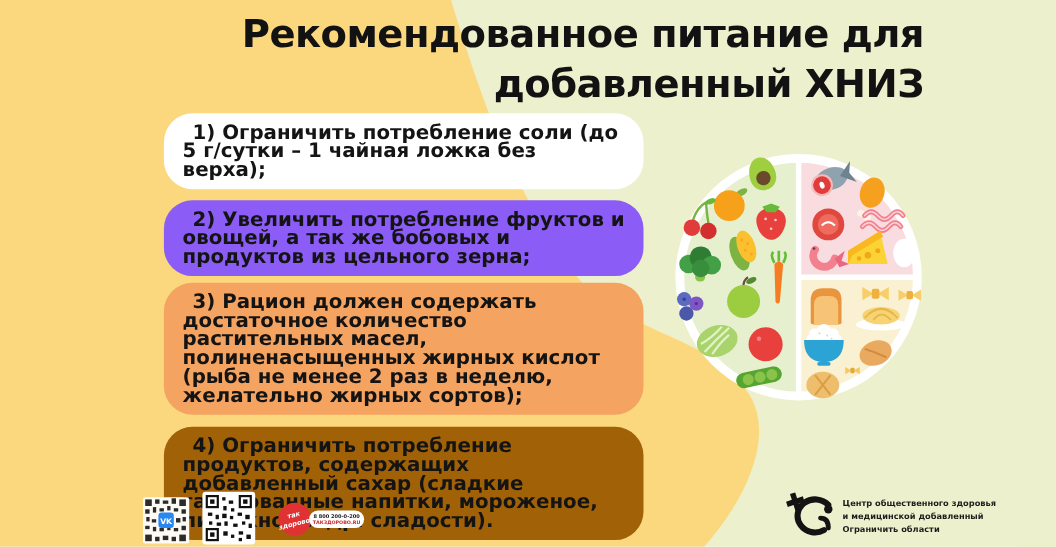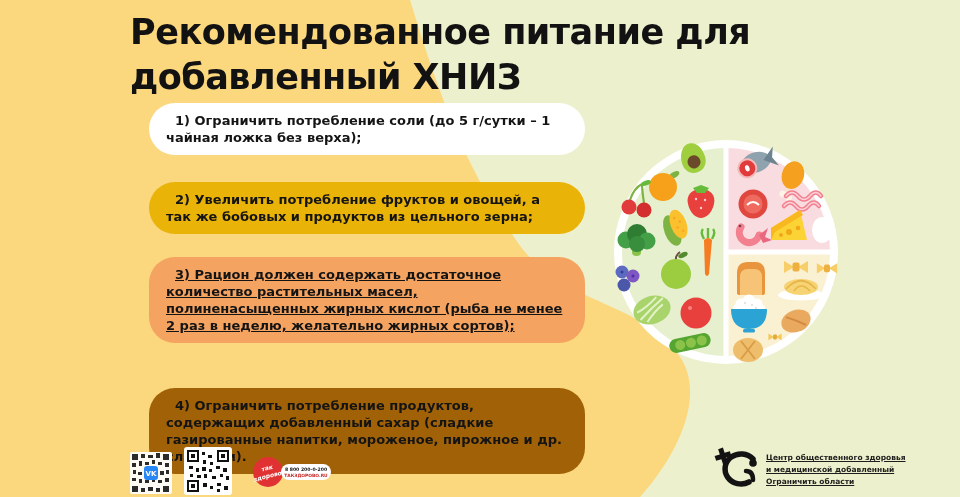--- a/index.html
+++ b/index.html
@@ -4,41 +4,41 @@
 <style>
   html,body{margin:0;padding:0;}
   .poster{
     position:relative;width:960px;height:497px;overflow:hidden;
     background:#EDF0CC;
     font-family:"DejaVu Sans","Liberation Sans",sans-serif;
   }
   .bgblob{position:absolute;left:0;top:0;width:960px;height:497px;}
   .title{
     position:absolute;left:130px;top:10px;width:710px;
-    text-align:left;font-weight:bold;font-size:35px;line-height:45px;
+    text-align:right;font-weight:bold;font-size:35px;line-height:45px;
     color:#121212;letter-spacing:-0.5px;
   }
   .rec{
     position:absolute;left:149px;width:436px;
     border-radius:26px;padding:9px 17px;box-sizing:border-box;
-    font-weight:bold;font-size:13px;line-height:17px;color:#141414;
+    font-weight:bold;font-size:18px;line-height:17px;color:#141414;
     text-indent:9px;
   }
   .rec1{top:103px;background:#FFFFFF;}
-  .rec2{top:182px;background:#eab308;}
-  .rec3{top:257px;background:#F5A360;text-decoration:underline;}
+  .rec2{top:182px;background:#8b5cf6;}
+  .rec3{top:257px;background:#F5A360;}
   .rec4{top:364px;background:#a16207;margin-top:24px;}
   .plate-svg{position:absolute;left:608px;top:136px;}
   .footer-left{position:absolute;left:122px;top:443px;}
   .org-logo{position:absolute;left:703px;top:444px;}
   .org-text{
     position:absolute;left:766px;top:452px;width:190px;
     font-size:7.5px;line-height:12px;font-weight:bold;color:#1d1d1d;
   }
-  .org-text div{white-space:nowrap;text-decoration:underline;}
+  .org-text div{white-space:nowrap;}
 </style>
 </head>
 <body>
 
 <div class="poster">
 
   <svg class="bgblob" viewBox="0 0 960 497" aria-hidden="true">
     <path d="M0,0 L410,0 C442,105 468,172 518,243 C562,306 648,302 682,360 C706,402 672,462 640,497 L0,497 Z" fill="#FBD77E"></path>
   </svg>
 

